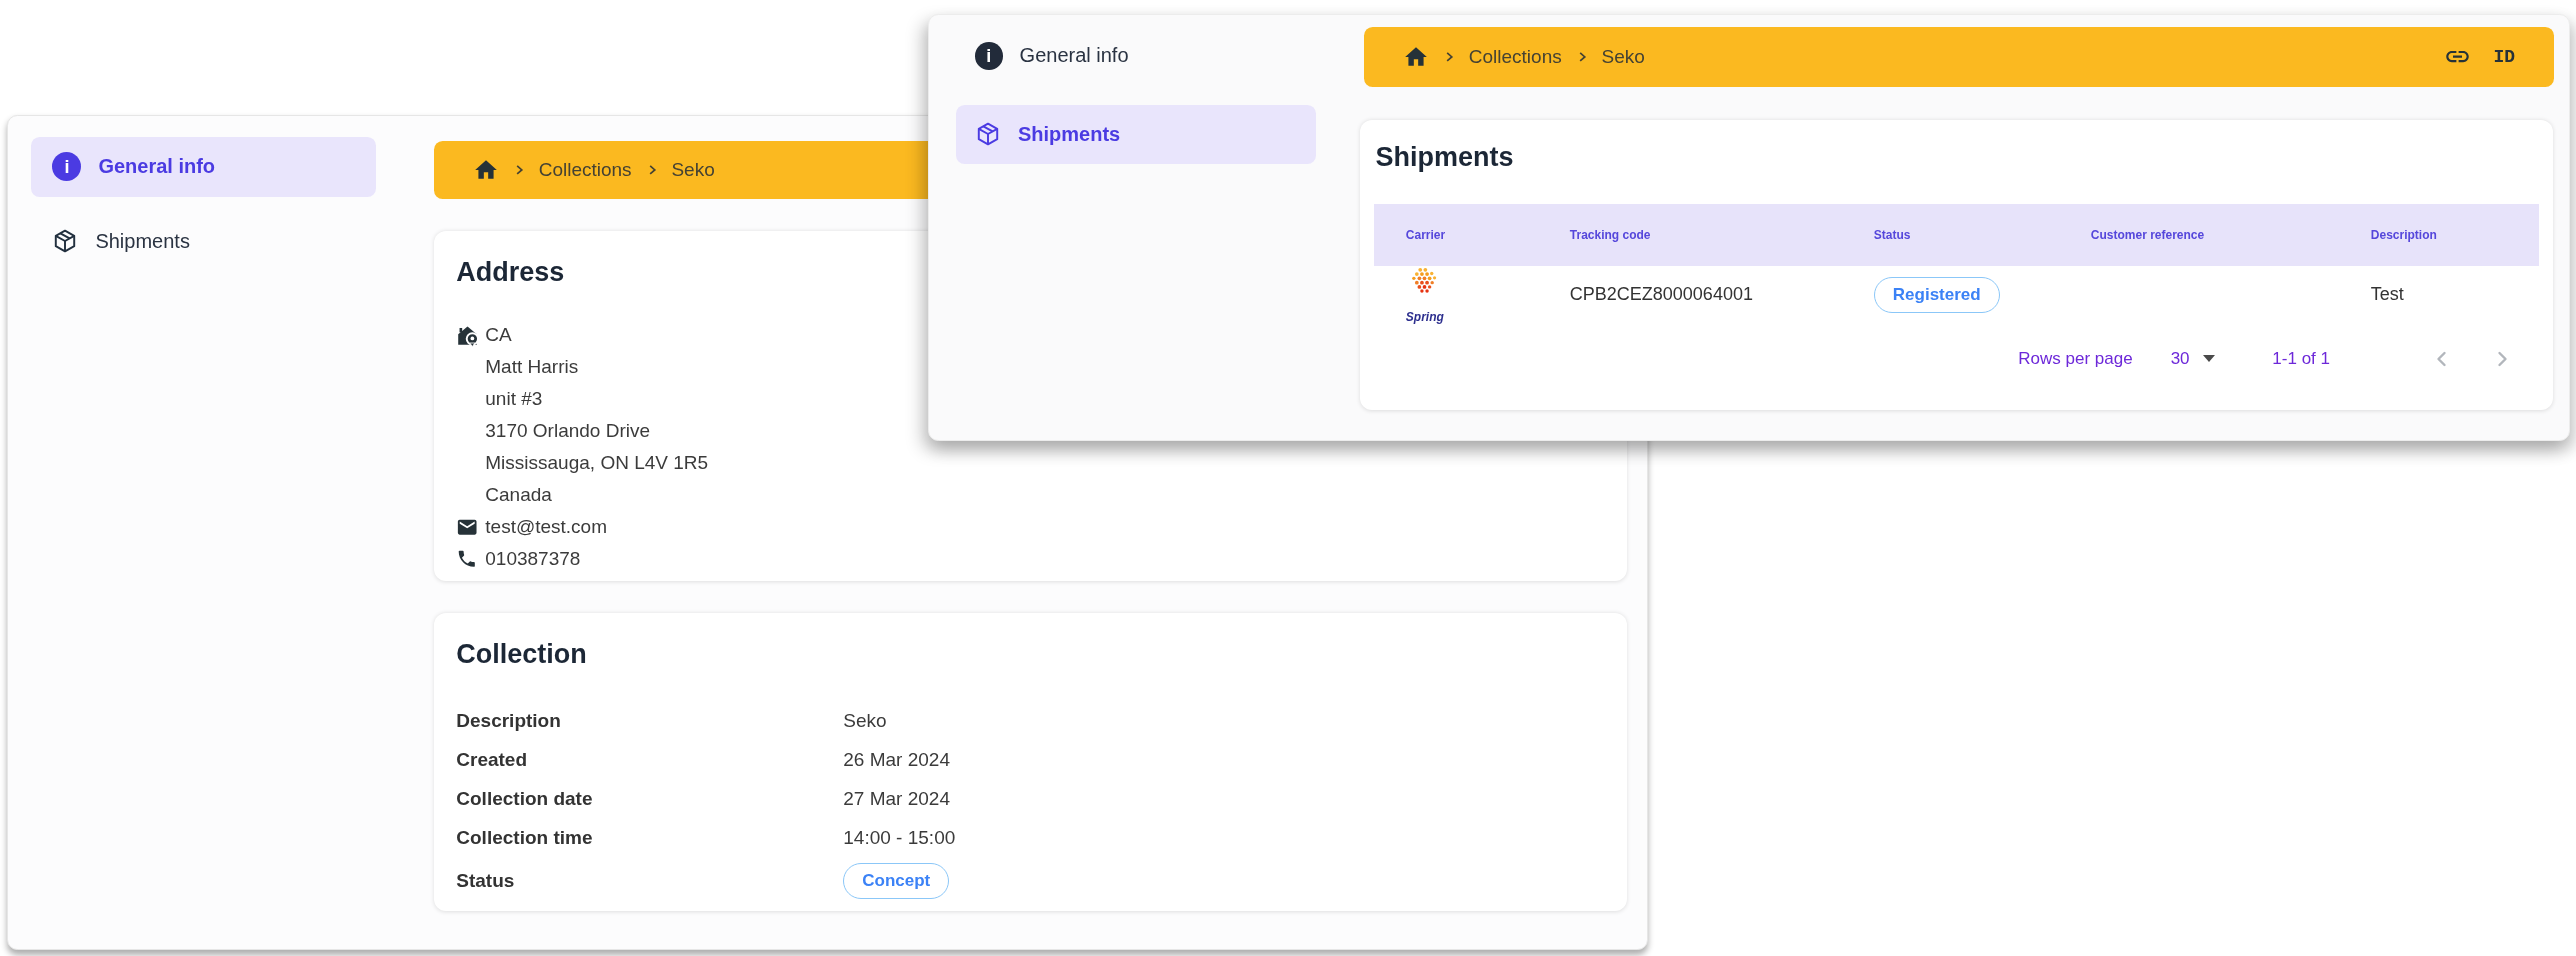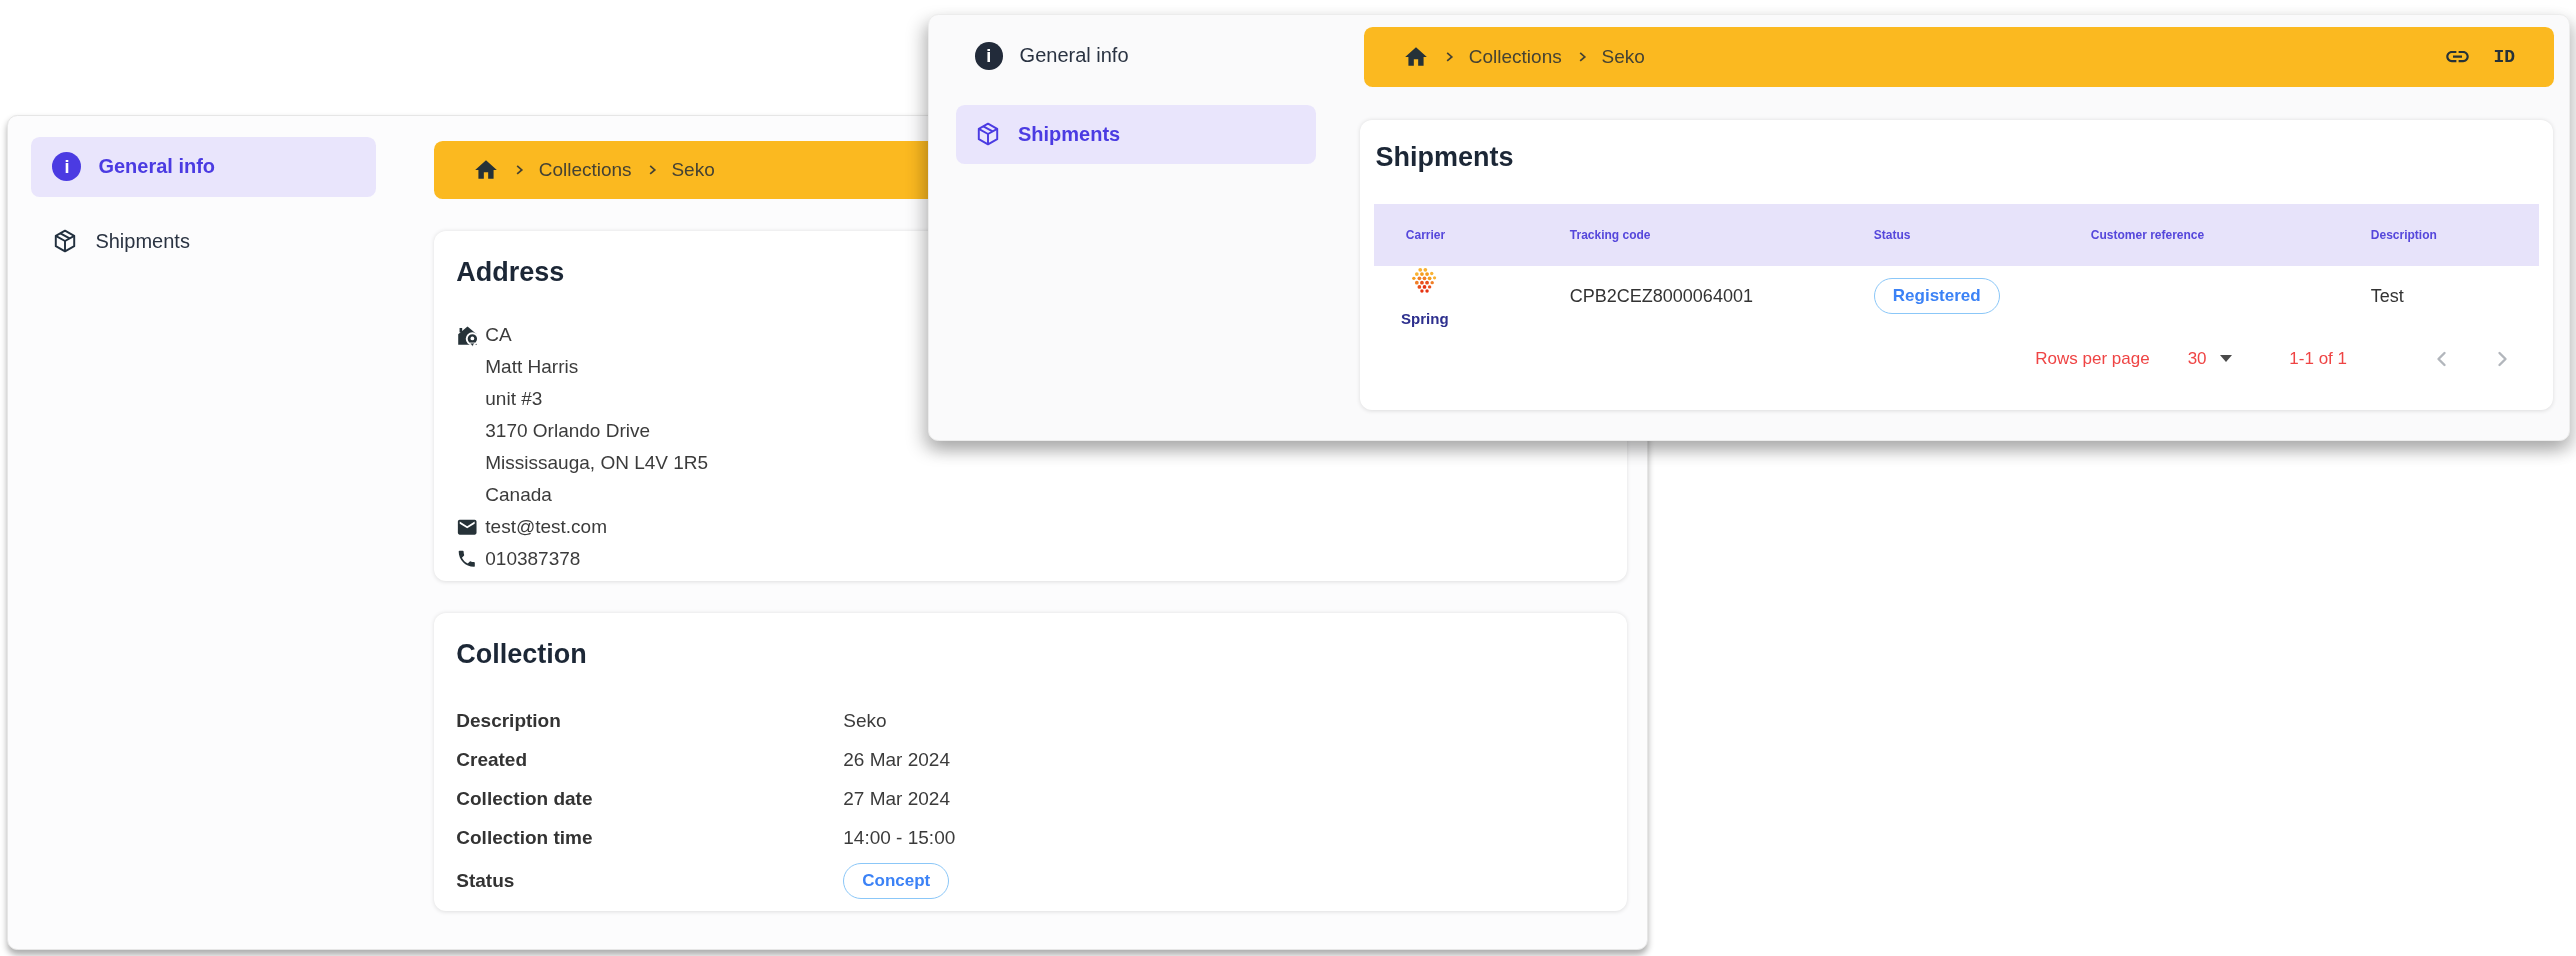--- a/index.html
+++ b/index.html
@@ -66,31 +66,31 @@
   
   .band,.trow{position:absolute;left:13.8px;width:1165px;display:grid;
               grid-template-columns:164px 304px 217px 280px 1fr;align-items:center;
               padding-left:32px;box-sizing:border-box;}
   .band{top:84px;height:62px;background:#e7e3fa;}
   .band span{font-size:12px;font-weight:bold;color:#5547db;}
   .trow{top:146px;height:55px;cursor:pointer;}
   .trow .cell{font-size:18px;color:#333;}
 
   
-  .pager{position:absolute;right:38px;top:220px;height:38px;display:flex;align-items:center;font-size:17px;color:#ef4444;}
+  .pager{position:absolute;right:38px;top:220px;height:38px;display:flex;align-items:center;font-size:17px;color:#6d28d9;}
   .pager .rpp-label{margin-right:38px;}
   .rpp-select{display:flex;align-items:center;cursor:pointer;margin-right:57px;}
   .rpp-select .val{margin-right:13.8px;}
   .caret{width:0;height:0;border-left:6px solid transparent;border-right:6px solid transparent;border-top:7.8px solid #4a4a4a;}
-  .pager .range{margin-right:48px;}
+  .pager .range{margin-right:65px;}
   .pg-btn{width:26px;height:26px;display:flex;align-items:center;justify-content:center;cursor:pointer;margin-left:34px;}
 
   
   .spring{display:flex;flex-direction:column;align-items:center;width:38px;}
-  .spring .spring-name{font-size:15px;font-weight:bold;color:#2d2f8e;margin-top:15px;}
+  .spring .spring-name{font-size:12px;font-weight:bold;color:#2d2f8e;margin-top:15px;font-style:italic;}
 </style>
 </head>
 <body>
 
 <div class="canvas">
 
   <section class="window back">
 
     <div class="side-item pos1 selected">
       <span class="ic-circle indigo"></span>

